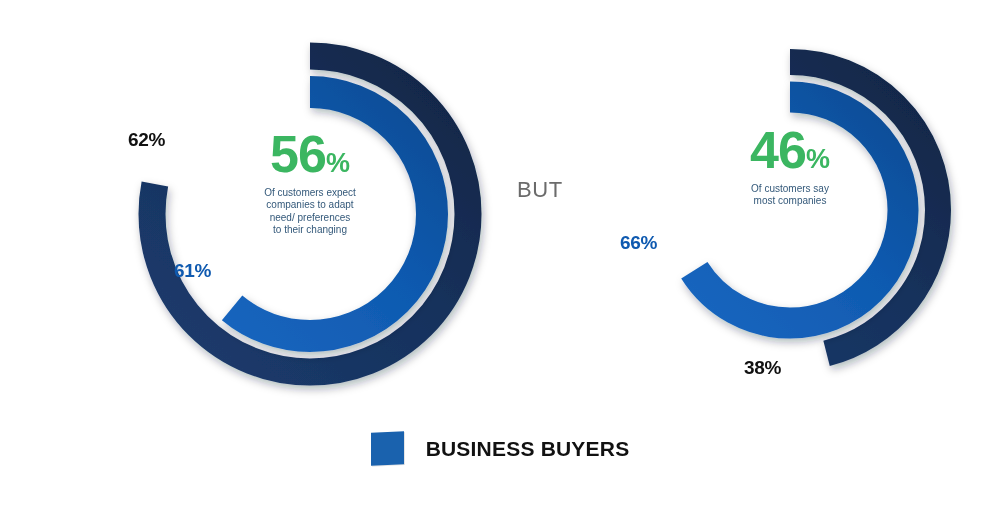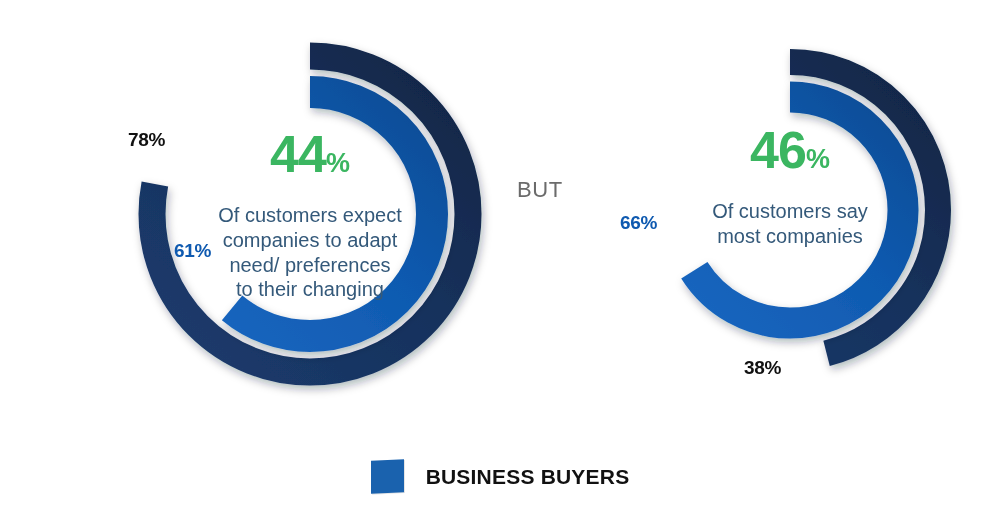--- a/index.html
+++ b/index.html
@@ -25,53 +25,52 @@
     color:#3bb661;
     font-weight:700;
     letter-spacing:-1px;
     line-height:1;
     white-space:nowrap;
   }
   .big-pct .num{font-size:52px;}
   .big-pct .sym{font-size:27px;font-weight:700;letter-spacing:0;}
   .desc{
     color:#34597a;
-    font-size:20px;
+    font-size:10px;
     line-height:1.24;
-    margin-top:23px;
+    margin-top:7px;
     font-weight:400;
   }
 
   .pct-label{
     position:absolute;
     font-size:19px;
     font-weight:700;
     white-space:nowrap;
     letter-spacing:-0.3px;
   }
   .pct-dark{color:#111111;}
-  .pct-blue{color:#0f5ab0;}
+  .pct-blue{color:#0f5ab0;margin-top:20px;}
 
   .but-label{
     position:absolute;
     color:#6b6b6b;
     font-size:22px;
     font-weight:400;
     letter-spacing:0.6px;
   }
 
   .legend{
     position:absolute;
     left:0;right:0;
     top:432px;
     display:flex;
     justify-content:center;
     align-items:center;
     gap:97px;
-    margin-top:28px;
   }
   .legend-item{
     display:flex;
     align-items:center;
     gap:22px;
   }
   .swatch{
     width:33px;height:33px;
     background:#1a62ae;
     transform:skewY(-3deg);
@@ -112,31 +111,31 @@
       </g>
 
       <g filter="url(#shL)">
         <circle cx="200" cy="190" r="122" fill="none" stroke="url(#gBlueL)" stroke-width="32" stroke-dasharray="467.6 298.9" stroke-dashoffset="0" transform="rotate(-90 200 190)"></circle>
       </g>
     </svg>
   </div>
 
   <div class="center-block" style="left:205px;top:128px;">
     <div class="big-pct">
-      <span class="num">44</span><span class="sym">%</span>
+      <span class="num">56</span><span class="sym">%</span>
     </div>
     <div class="desc">
       <div>Of customers expect</div>
       <div>companies to adapt</div>
       <div>need/ preferences</div>
       <div>to their changing</div>
     </div>
   </div>
 
-  <div class="pct-label pct-dark" style="left:128px;top:129px;">78%</div>
+  <div class="pct-label pct-dark" style="left:128px;top:129px;">62%</div>
 
   <div class="pct-label pct-blue" style="left:174px;top:240px;">61%</div>
 
   <div class="but-label" style="left:517px;top:177px;">BUT</div>
 
   <div class="donut" style="left:615px;top:30px;width:360px;height:365px;">
     <svg width="360" height="365" viewBox="0 0 360 365" aria-hidden="true">
       <defs>
         <linearGradient id="gNavyR" x1="0" y1="0" x2="1" y2="1">
           <stop offset="0%" stop-color="#1c3c6e"></stop>

